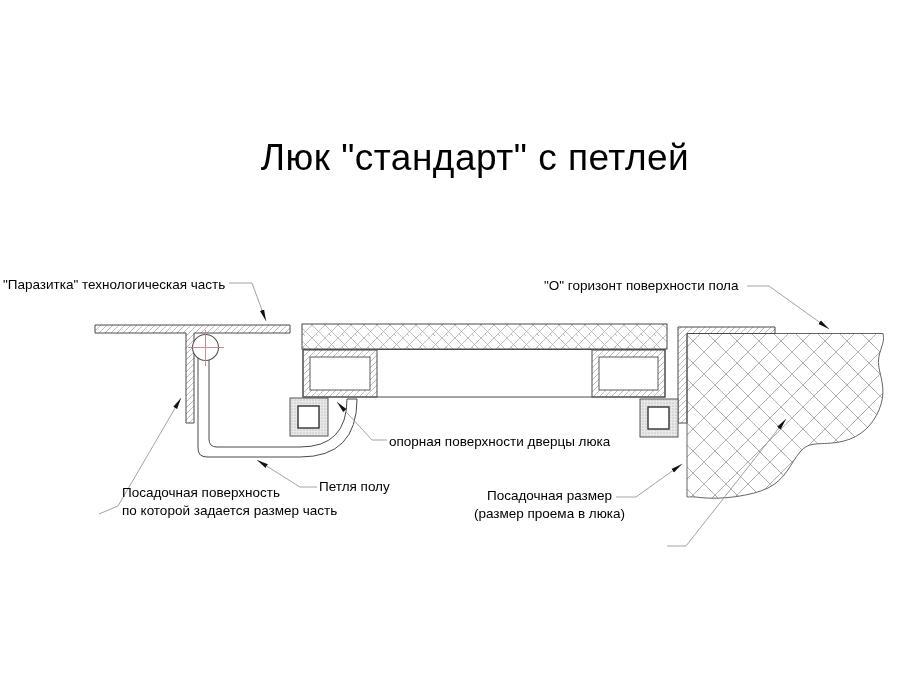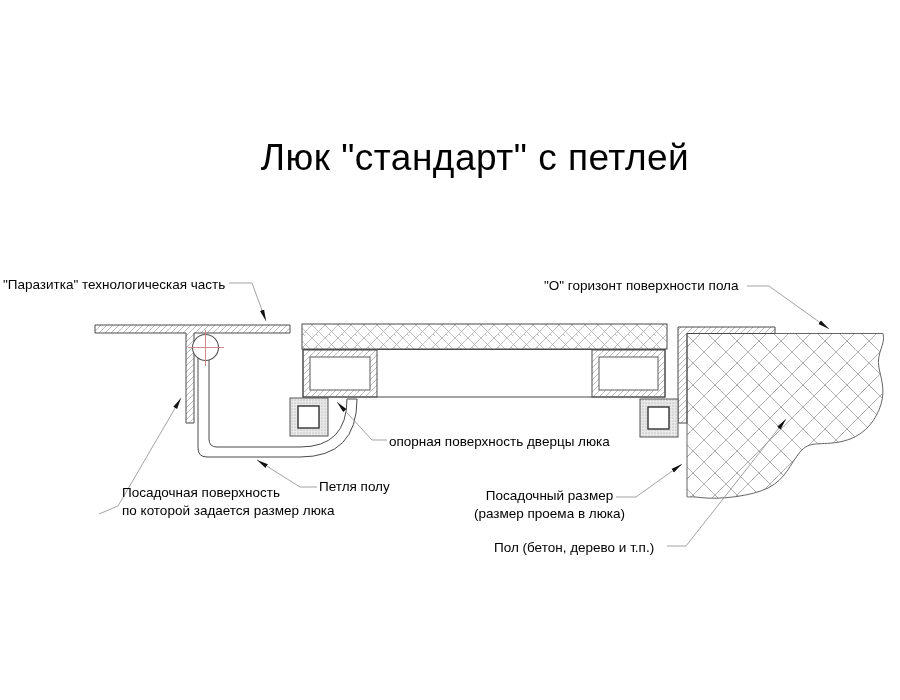--- a/index.html
+++ b/index.html
@@ -84,29 +84,28 @@
       <path d="M99,514 L118,506 L181,398"></path>
       <path d="M616,497 L636,497 L682,464"></path>
       <path d="M667,546 L686,546 L786,419"></path>
     </g>
   </svg>
 
   <div class="lbl" style="left:3px;top:276px">"Паразитка" технологическая часть</div>
 
   <div class="lbl" style="left:544px;top:277px">"О" горизонт поверхности пола</div>
 
-  <div class="lbl" style="left:389px;top:433px">опорная поверхность дверцы люка</div>
+  <div class="lbl" style="left:389px;top:433px">опорная поверхности дверцы люка</div>
 
   <div class="lbl" style="left:319px;top:478px">Петля полу</div>
 
   <div class="lbl" style="left:122px;top:484px">
     <div>Посадочная поверхность</div>
-    <div>по которой задается размер люка</div>
+    <div>по которой задается размер часть</div>
   </div>
 
   <div class="lbl center" style="left:462px;top:487px;width:175px">
-    <div>Посадочный размер</div>
+    <div>Посадочная размер</div>
     <div>(размер проема в люка)</div>
   </div>
 
-  <div class="lbl" style="left:494px;top:539px">Пол (бетон, дерево и т.п.)</div>
 
 </div>
 
 </body></html>

